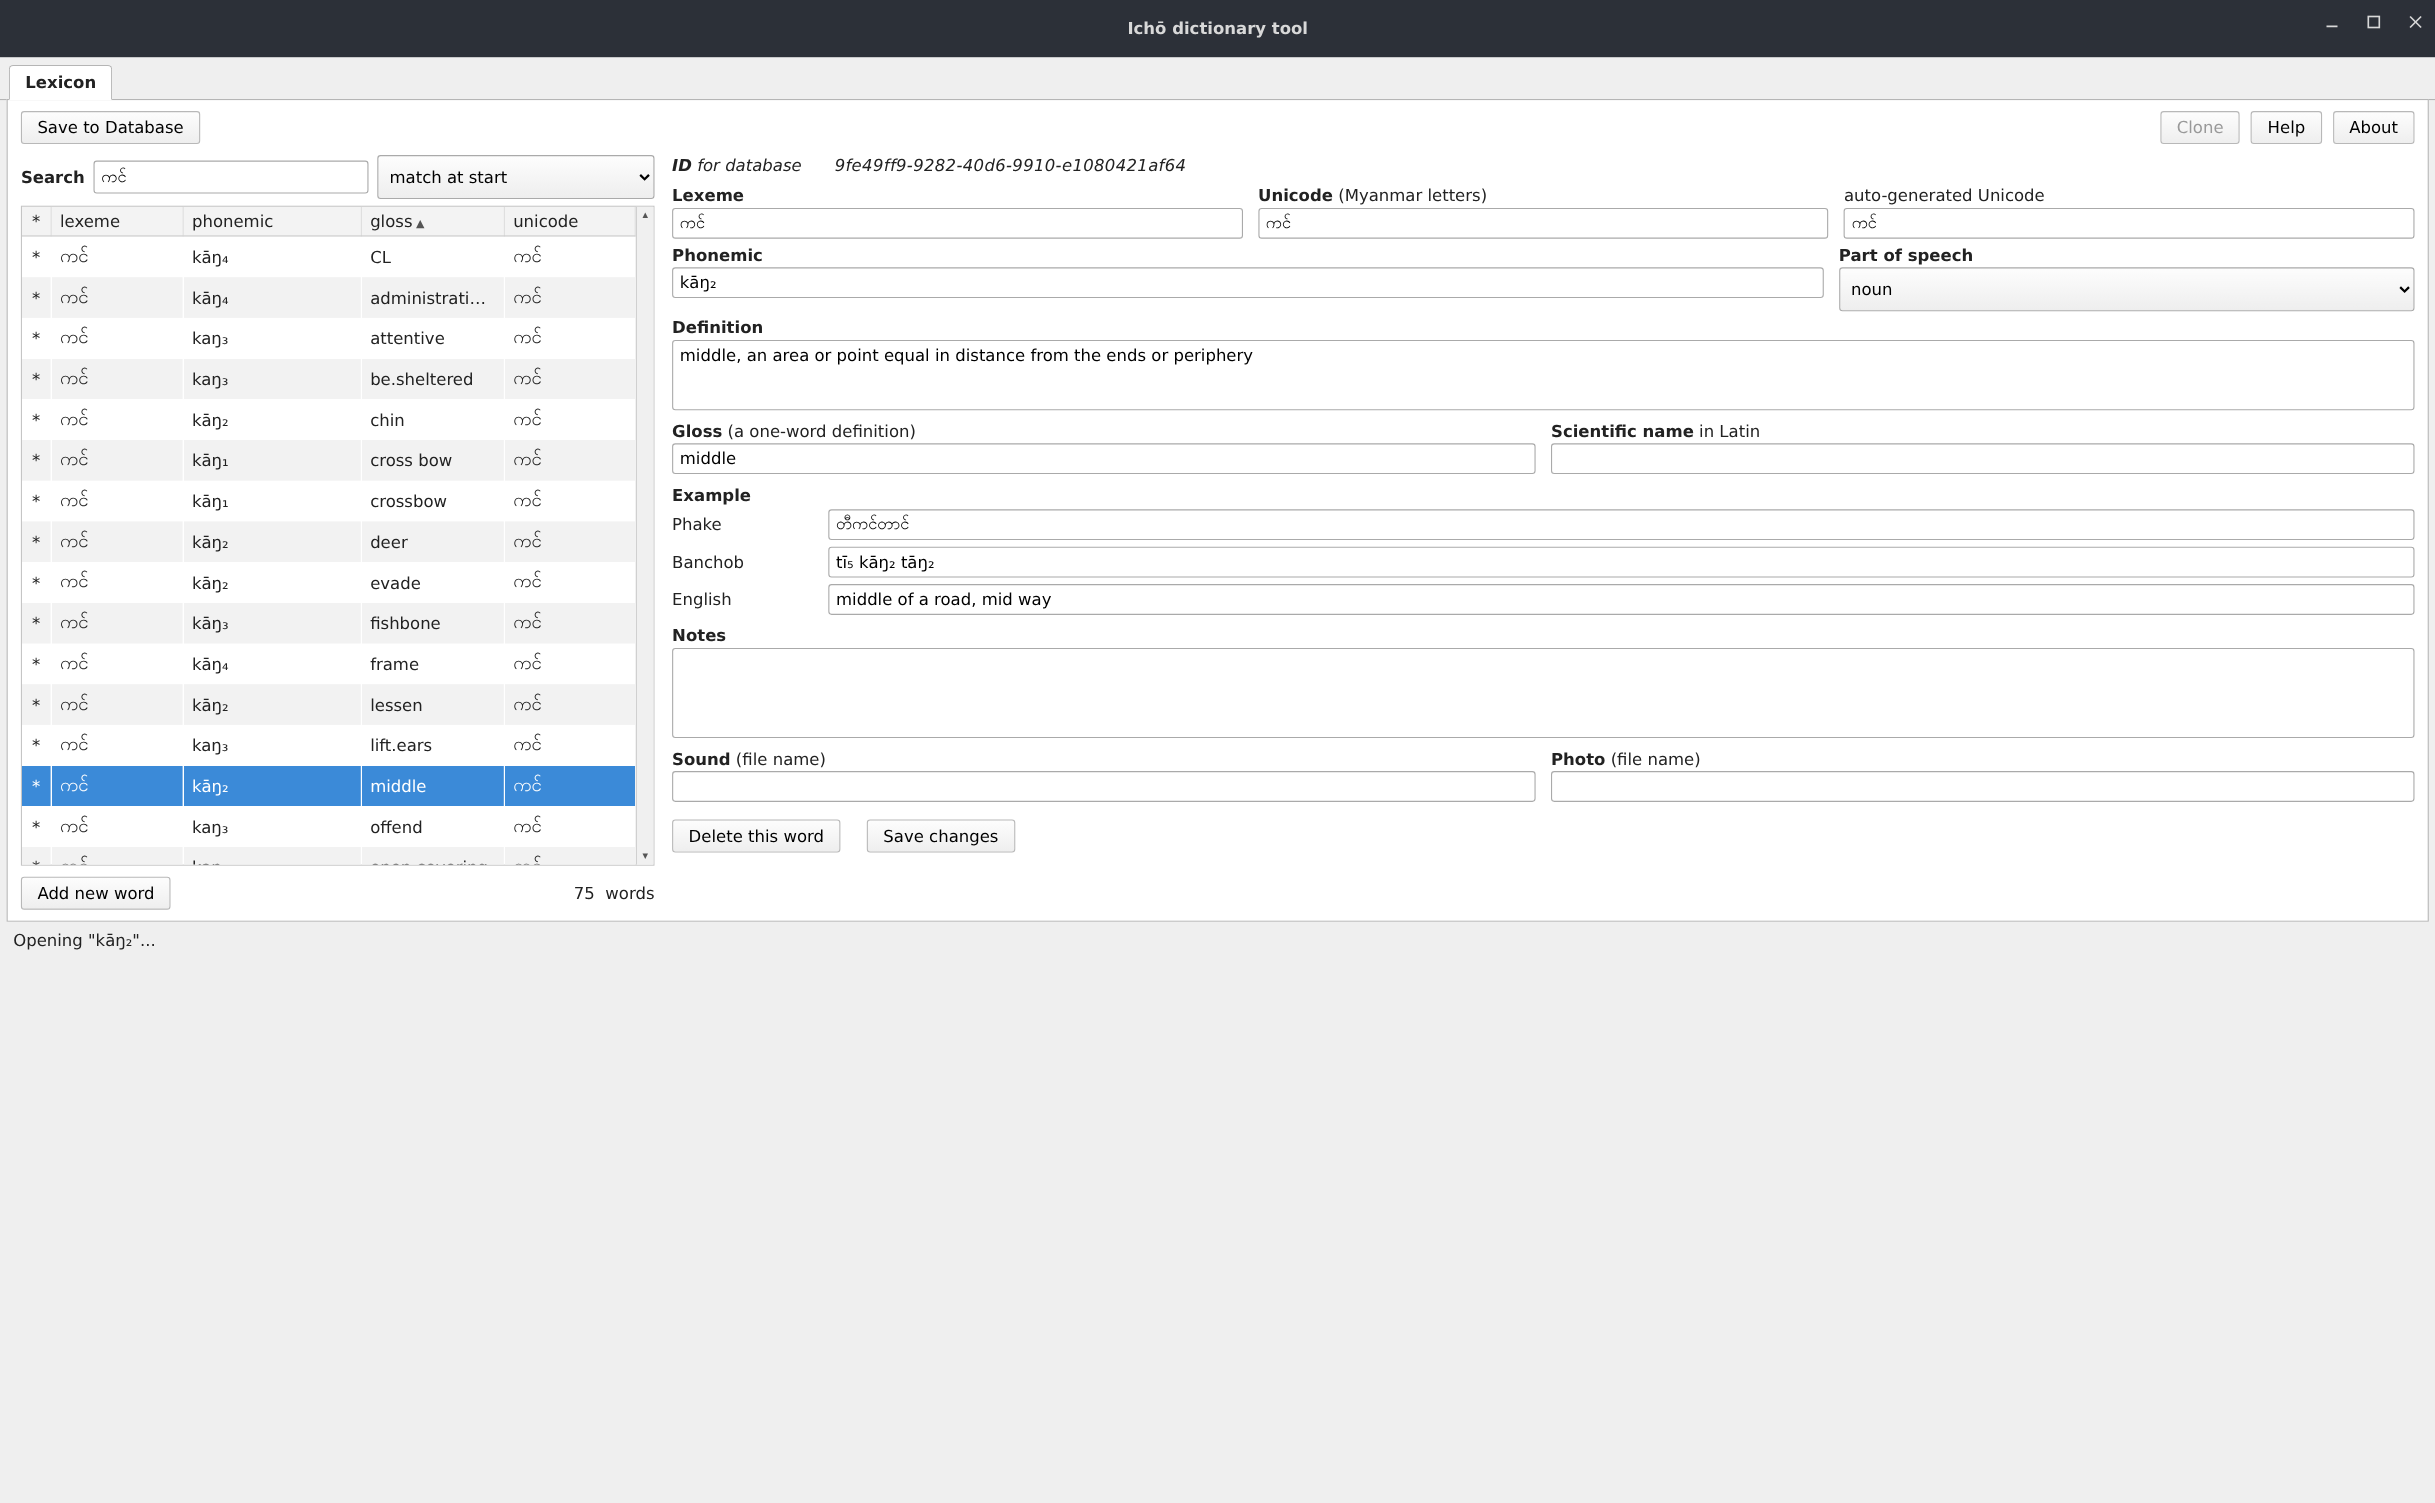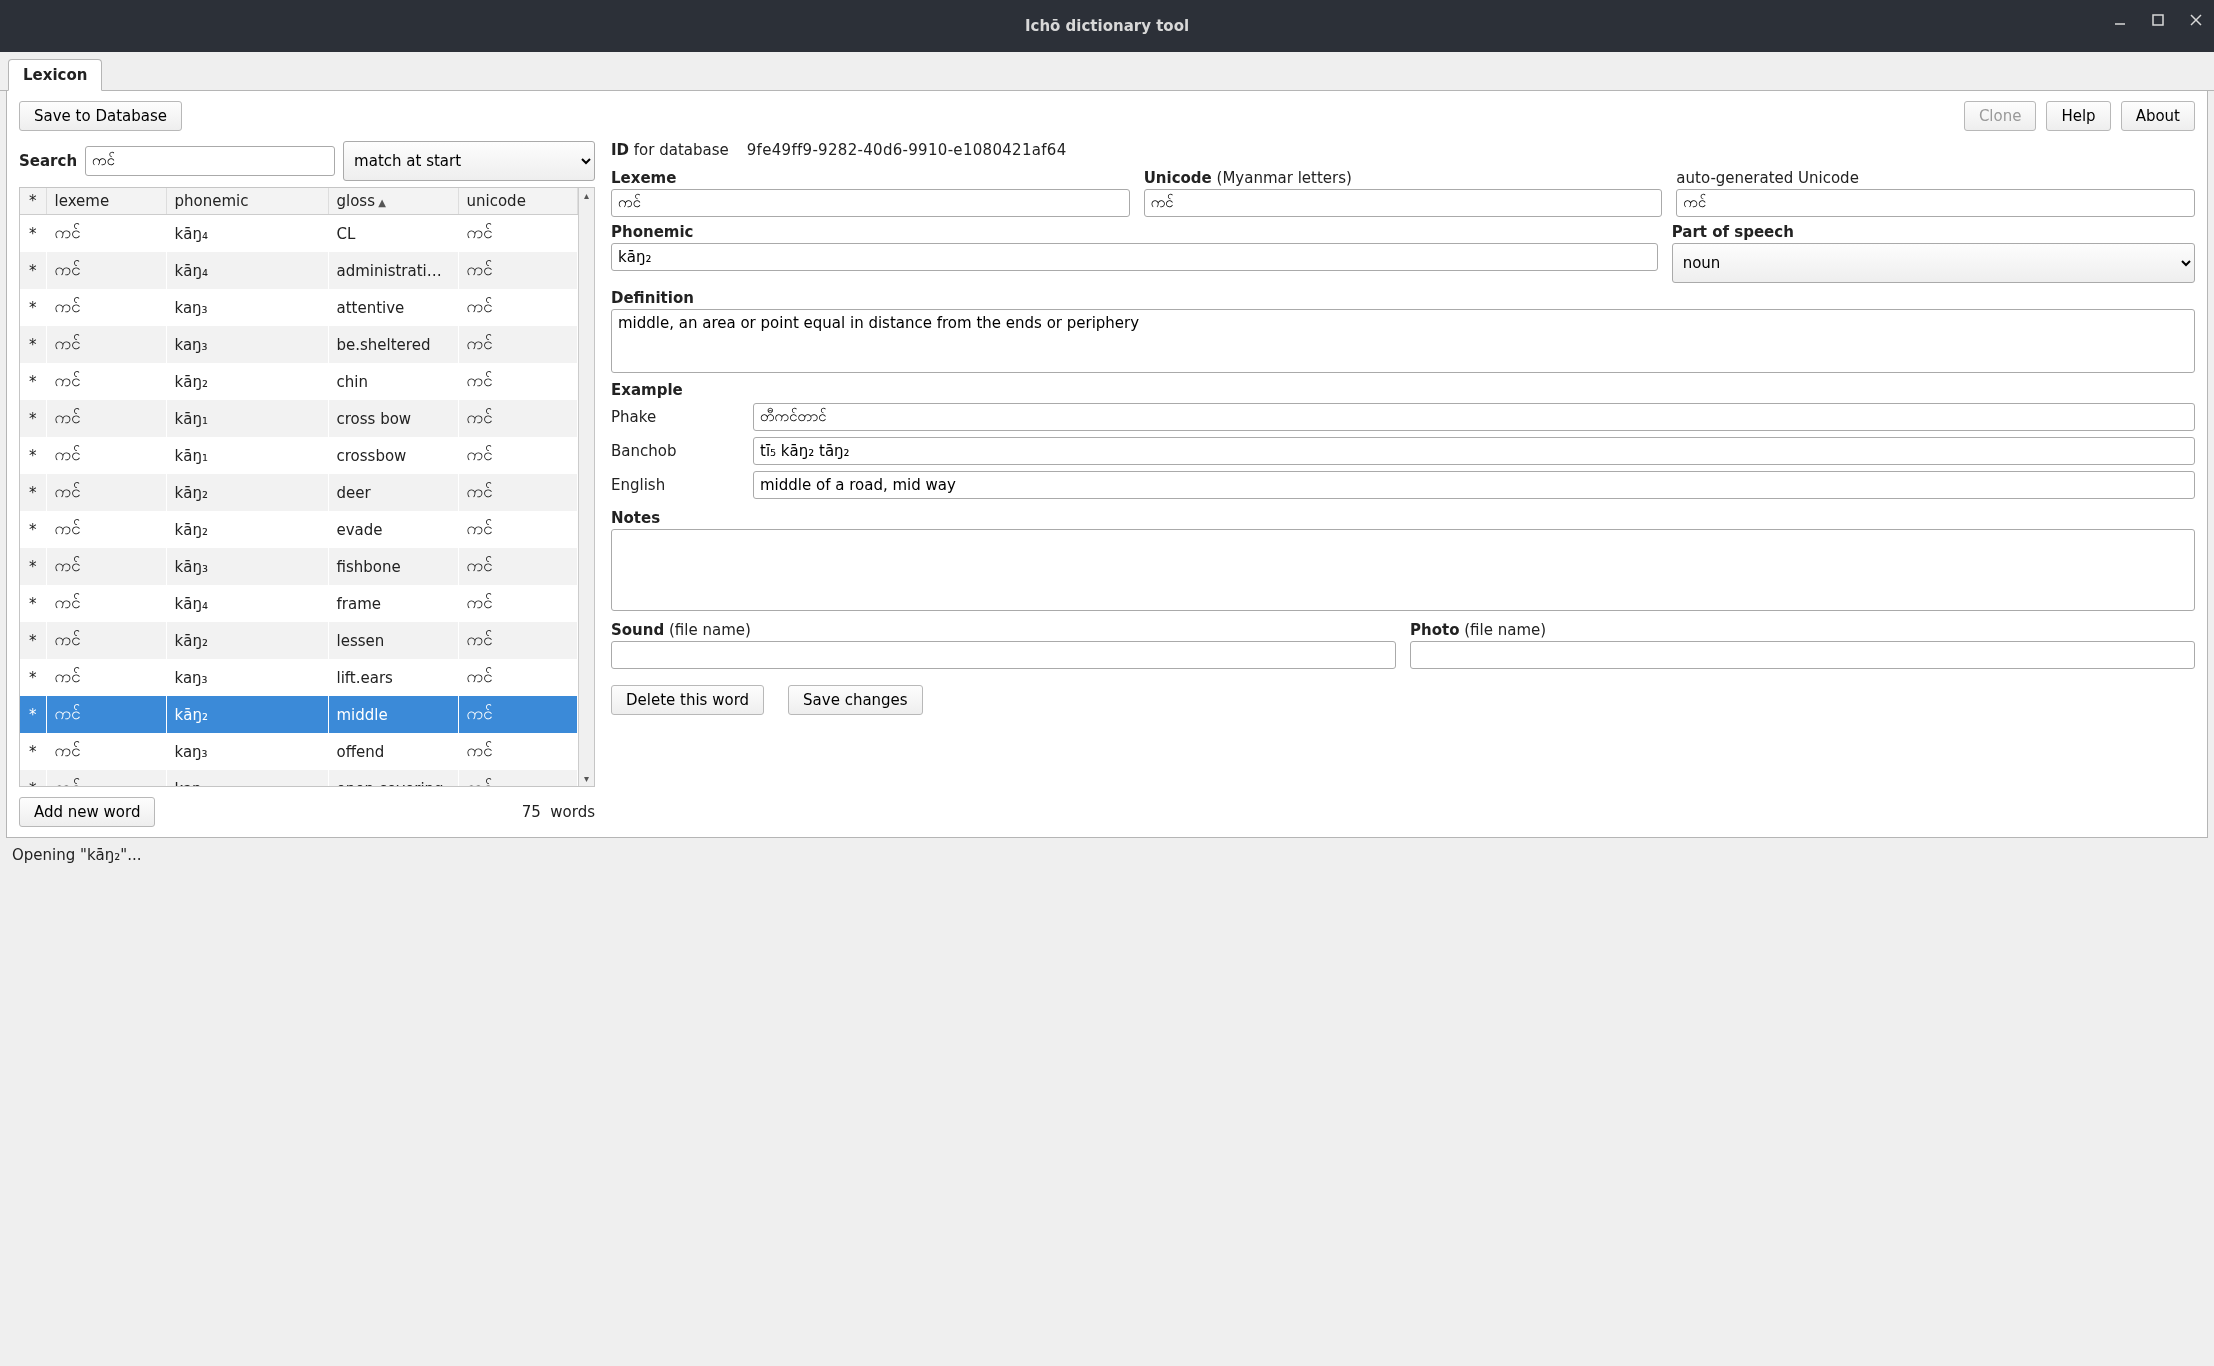--- a/index.html
+++ b/index.html
@@ -49,21 +49,21 @@
 
   .left-footer { display: flex; justify-content: space-between; align-items: center; margin-top: 10px; }
   .word-count { font-size:15px; }
 
   .field-row { display: flex; gap: 14px; margin-bottom: 2px; }
   .field { display: flex; flex-direction: column; gap: 2px; }
   .field-label { font-size: 15px; }
   .field-label b { font-weight: bold; }
   .field input[type=text], .field textarea { border: 1px solid #aaa; border-radius: 3px; padding: 4px 6px; font-family: inherit; font-size: 15px; width: 100%; }
   .field textarea { resize: none; }
-  .id-row { display:flex; gap: 18px; align-items:flex-start; margin-bottom:6px; }
+  .id-row { display:flex; gap: 30px; align-items:flex-start; margin-bottom:6px;font-style:italic; }
   .id-row .lbl { font-size:15px; }
   .id-row .lbl b { font-weight:bold; }
   .id-row .val { font-family: inherit; font-size:15px; letter-spacing:0.3px; }
 
   .three-col > .field:nth-child(1){ flex:1; }
   .three-col > .field:nth-child(2){ flex:1; }
   .three-col > .field:nth-child(3){ flex:1; }
 
   .example-grid { display:grid; grid-template-columns: 130px 1fr; gap:6px 12px; align-items:center; margin-top:2px;}
   .example-grid .ex-label { font-size:15px; }
@@ -301,20 +301,30 @@
             <span class="field-label"><b>Part of speech</b></span>
             <select><option>noun</option></select>
           </div>
         </div>
 
         <div class="field">
           <span class="field-label"><b>Definition</b></span>
           <textarea rows="3" style="">middle, an area or point equal in distance from the ends or periphery</textarea>
         </div>
 
+        <div class="field-row" style="margin-top:6px;">
+          <div class="field" style="flex:1;">
+            <span class="field-label"><b>Gloss</b><span> (a one-word definition)</span></span>
+            <input type="text" value="middle" style="">
+          </div>
+          <div class="field" style="flex:1;">
+            <span class="field-label"><b>Scientific name</b><span> in Latin</span></span>
+            <input type="text" value="" style="">
+          </div>
+        </div>
 
         <div class="field" style="margin-top:4px;">
           <span class="field-label"><b>Example</b></span>
           <div class="example-grid">
             <span class="ex-label">Phake</span>
             <input type="text" class="myanmar" value="တီကင်တာင်" style="">
             <span class="ex-label">Banchob</span>
             <input type="text" value="tī₅ kāŋ₂ tāŋ₂" style="">
             <span class="ex-label">English</span>
             <input type="text" value="middle of a road, mid way" style="">

